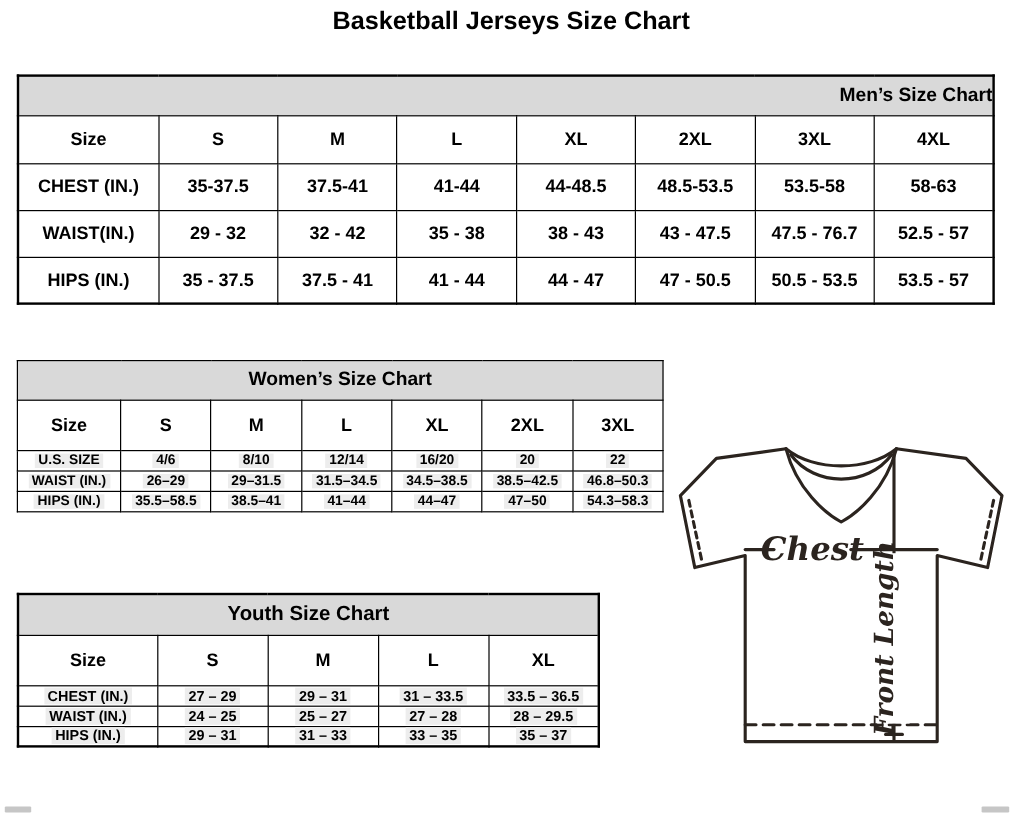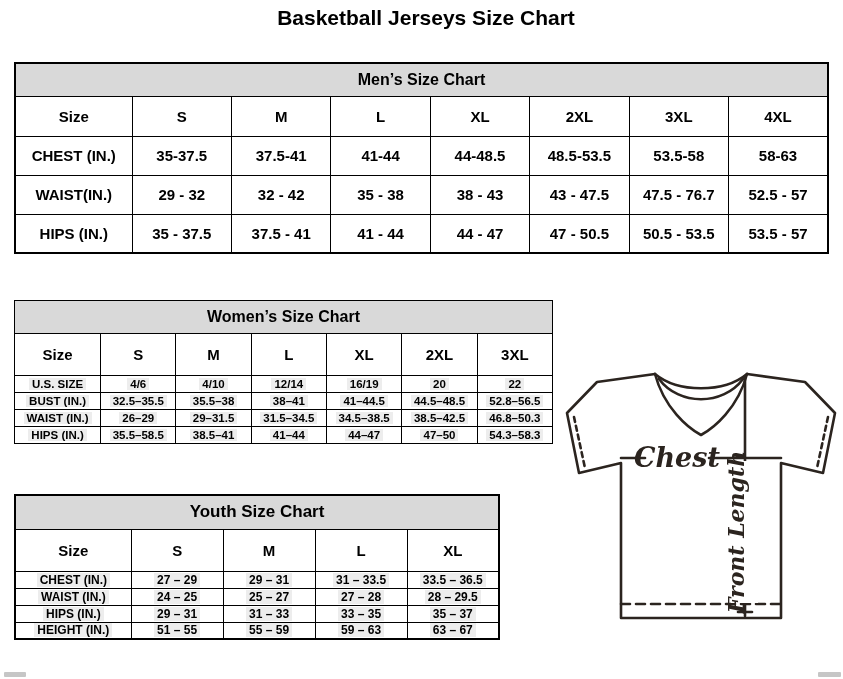--- a/index.html
+++ b/index.html
@@ -33,21 +33,21 @@
   }
   table.size-table { border: 2px solid var(--table-border, #000); }
   .chart-title-row th {
     background: var(--table-header-bg, #d9d9d9);
     font-size: 16px;
   }
 
   
   table.mens { left: 14px; top: 62px; width: 815px; }
   table.mens col.label-col { width: 14.4%; }
-  table.mens .chart-title-row th { height: 33px; }
+  table.mens .chart-title-row th { height: 33px; text-align: right; }
   table.mens .col-row th { height: 40px; font-size: 15px; }
   table.mens tbody th, table.mens tbody td { height: 39px; font-size: 15px; }
 
   
   table.womens { left: 14px; top: 300px; width: 539px; }
   table.womens col.label-col { width: 16%; }
   table.womens th, table.womens td { border-width: 1px; }
   table.womens { border-width: 1.5px; }
   table.womens .chart-title-row th { height: 33px; }
   table.womens .col-row th { height: 42px; font-size: 15px; }
@@ -171,34 +171,25 @@
           <th><span>L</span></th>
           <th><span>XL</span></th>
           <th><span>2XL</span></th>
           <th><span>3XL</span></th>
         </tr>
     </thead>
     <tbody>
         <tr>
           <th><span>U.S. SIZE</span></th>
           <td><span>4/6</span></td>
-          <td><span>4/10</span></td>
+          <td><span>8/10</span></td>
           <td><span>12/14</span></td>
-          <td><span>16/19</span></td>
+          <td><span>16/20</span></td>
           <td><span>20</span></td>
           <td><span>22</span></td>
-        </tr>
-        <tr>
-          <th><span>BUST (IN.)</span></th>
-          <td><span>32.5–35.5</span></td>
-          <td><span>35.5–38</span></td>
-          <td><span>38–41</span></td>
-          <td><span>41–44.5</span></td>
-          <td><span>44.5–48.5</span></td>
-          <td><span>52.8–56.5</span></td>
         </tr>
         <tr>
           <th><span>WAIST (IN.)</span></th>
           <td><span>26–29</span></td>
           <td><span>29–31.5</span></td>
           <td><span>31.5–34.5</span></td>
           <td><span>34.5–38.5</span></td>
           <td><span>38.5–42.5</span></td>
           <td><span>46.8–50.3</span></td>
         </tr>
@@ -249,27 +240,20 @@
           <td><span>27 – 28</span></td>
           <td><span>28 – 29.5</span></td>
         </tr>
         <tr>
           <th><span>HIPS (IN.)</span></th>
           <td><span>29 – 31</span></td>
           <td><span>31 – 33</span></td>
           <td><span>33 – 35</span></td>
           <td><span>35 – 37</span></td>
         </tr>
-        <tr>
-          <th><span>HEIGHT (IN.)</span></th>
-          <td><span>51 – 55</span></td>
-          <td><span>55 – 59</span></td>
-          <td><span>59 – 63</span></td>
-          <td><span>63 – 67</span></td>
-        </tr>
       </tbody>
   </table>
 
   <div class="jersey-wrap">
     <svg viewBox="0 0 280 262">
       <g fill="none" stroke="#2b241f" stroke-width="2.6" stroke-linejoin="round" stroke-linecap="round">
 
         <path d="M95,8 L37,16 L7,47 L19,107 L61,97 L61,252 L221,252 L221,97 L263,107 L275,47 L245,16 L187,8"></path>
 
         <path d="M95,8 C104,42 128,62 141,69 C154,62 178,42 187,8"></path>

